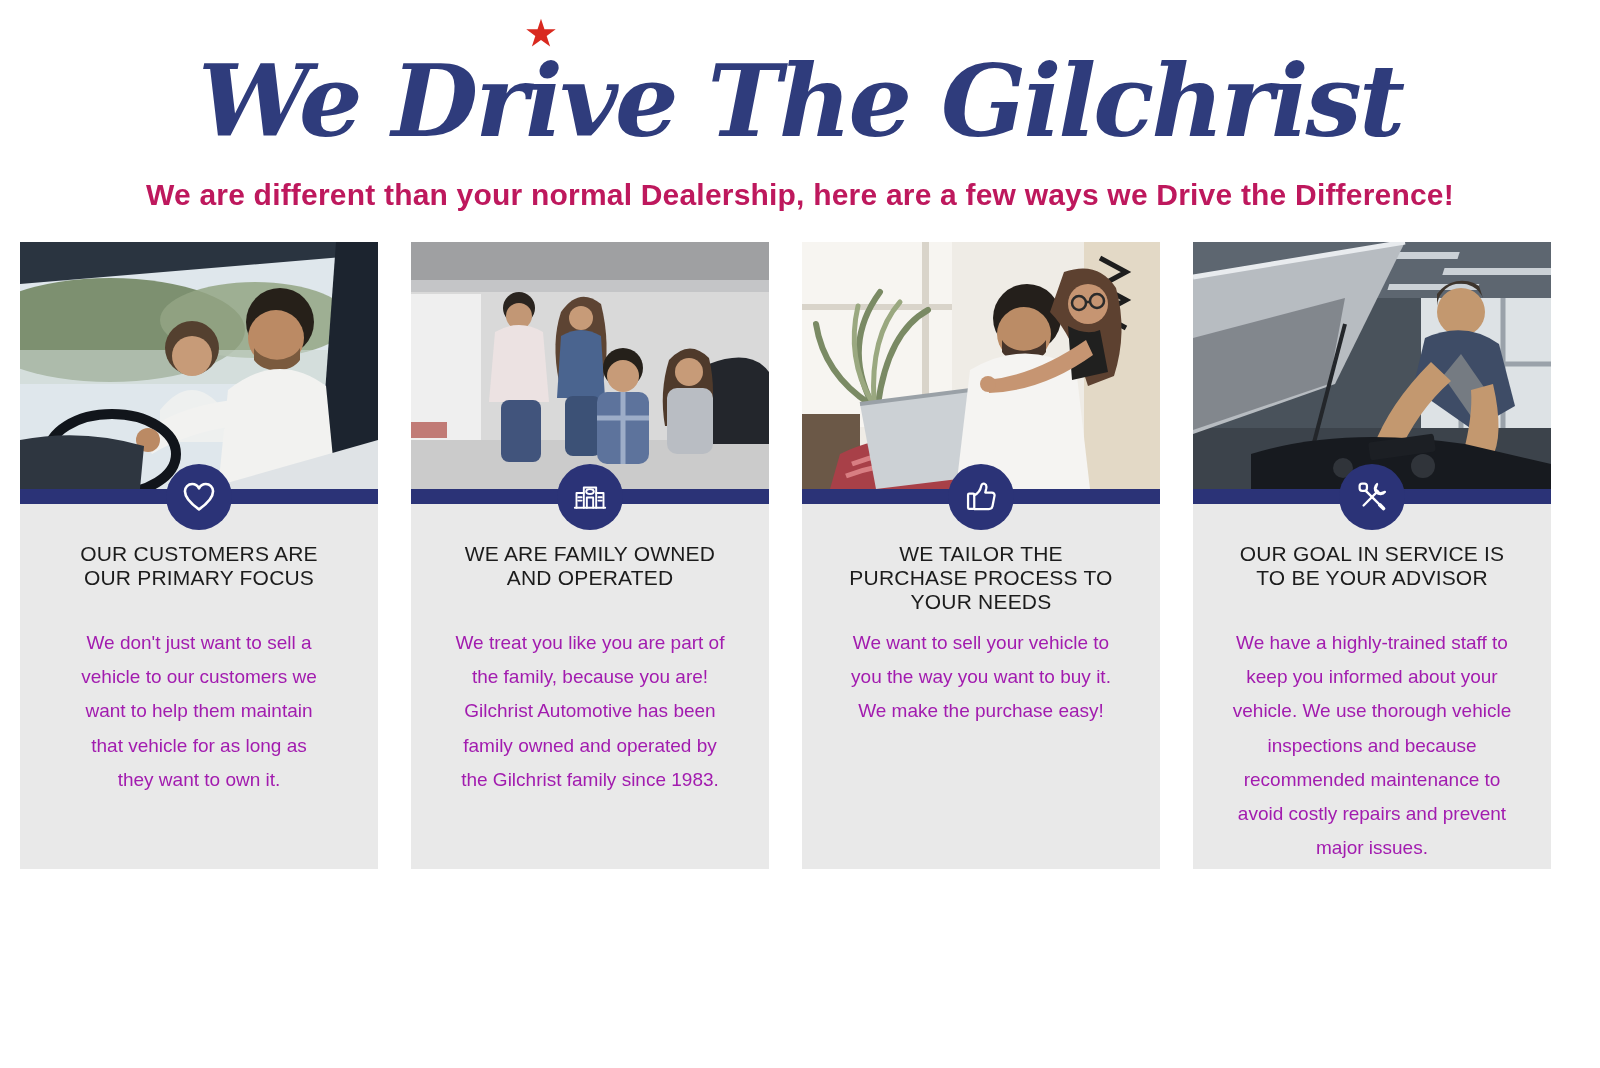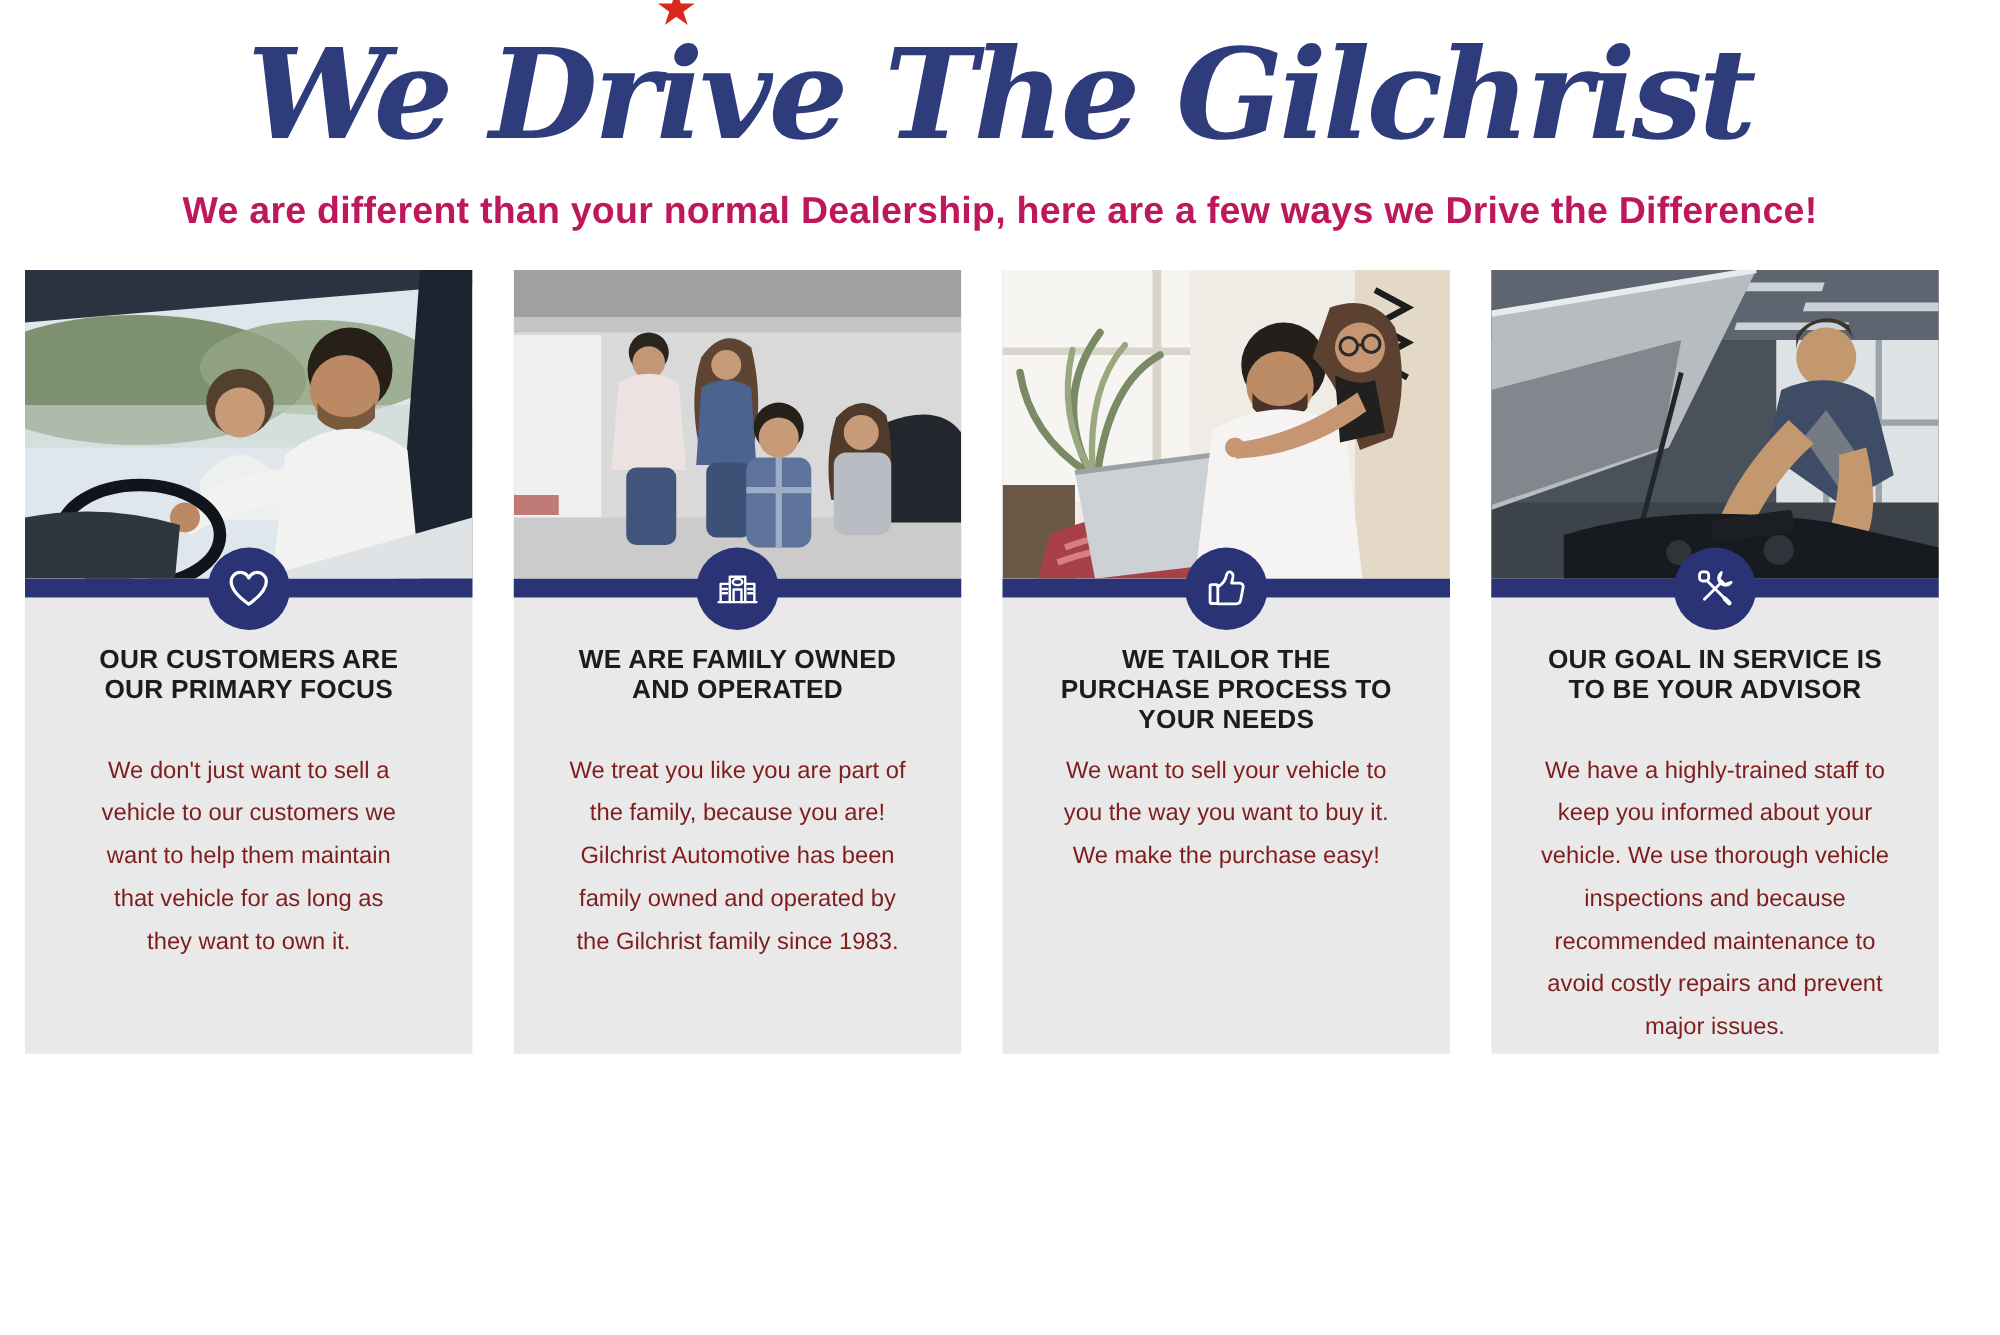--- a/index.html
+++ b/index.html
@@ -5,41 +5,41 @@
   :root{
     --navy:#2b3377;
     --headline-navy:#2f3c7c;
     --star-red:#d9291f;
     --card-bg:#e9e9e9;
     --text-dark:#1e1e1e;
   }
   *{box-sizing:border-box;}
   html,body{margin:0;padding:0;width:1600px;height:1068px;background:#fff;overflow:hidden;
     font-family:"Liberation Sans",sans-serif;color:var(--text-dark);}
-  .hero{text-align:center;}
+  .hero{text-align:center;padding-top:26px;}
   .headline{margin:0;font:italic 700 100px "DejaVu Serif",serif;color:var(--headline-navy);
     letter-spacing:-3px;line-height:1.5;}
   .i-wrap{position:relative;display:inline-block;}
   .star{position:absolute;left:46%;top:-0.30em;transform:translateX(-50%);
     font-style:normal;font-size:34px;letter-spacing:0;color:var(--star-red);line-height:1;}
   .subtitle{margin:2px auto 0;font-size:30px;font-weight:700;color:#be185d;letter-spacing:.2px;}
   .cards{display:flex;gap:33px;margin:30px 20px 0 20px;}
   .card{width:358px;flex:0 0 358px;}
   .photo{height:247px;overflow:hidden;background:#cfcfcf;line-height:0;}
   .photo svg{width:100%;height:100%;}
   .bar{position:relative;height:15px;background:var(--navy);}
   .badge{position:absolute;left:50%;top:50%;transform:translate(-50%,-50%);
     width:66px;height:66px;border-radius:50%;background:var(--navy);
     display:flex;align-items:center;justify-content:center;}
   .badge svg{width:36px;height:36px;stroke:#fff;fill:none;stroke-width:2;
     stroke-linecap:round;stroke-linejoin:round;}
   .card-body{background:var(--card-bg);height:365px;padding:38px 22px 0;text-align:center;}
-  .card-title{margin:0 0 10px;font-size:21px;font-weight:700;line-height:1.15;
+  .card-title{margin:0 0 10px;font-size:21px;font-weight:400;line-height:1.15;
     letter-spacing:.2px;white-space:pre-line;min-height:74px;color:#1c1c1c;}
-  .card-text{margin:0;font-size:19px;line-height:1.8;white-space:pre-line;color:#7f1d1d;}
+  .card-text{margin:0;font-size:19px;line-height:1.8;white-space:pre-line;color:#a21caf;}
 </style>
 </head>
 <body>
 
 <section class="hero">
   <h1 class="headline"><span>We Dr</span><span class="i-wrap"><span class="star">★</span><span>i</span></span><span>ve The Gilchrist</span></h1>
   <p class="subtitle">We are different than your normal Dealership, here are a few ways we Drive the Difference!</p>
 </section>
 
 <div class="cards">

